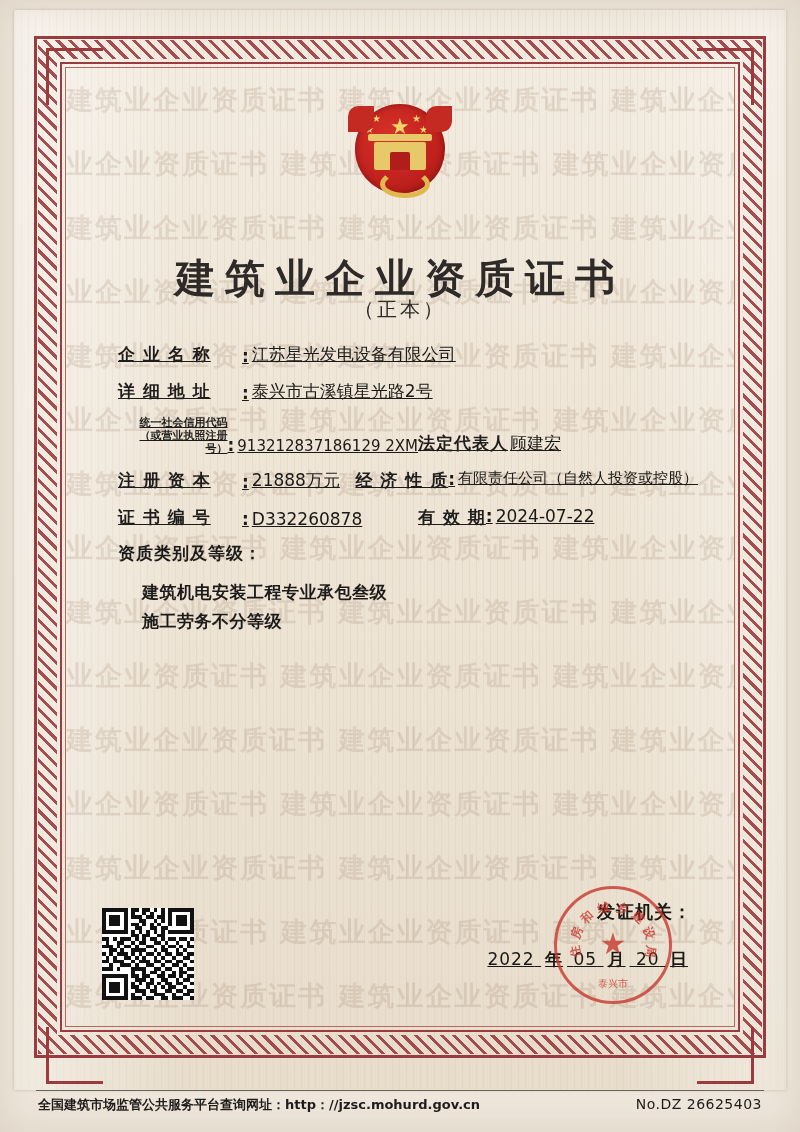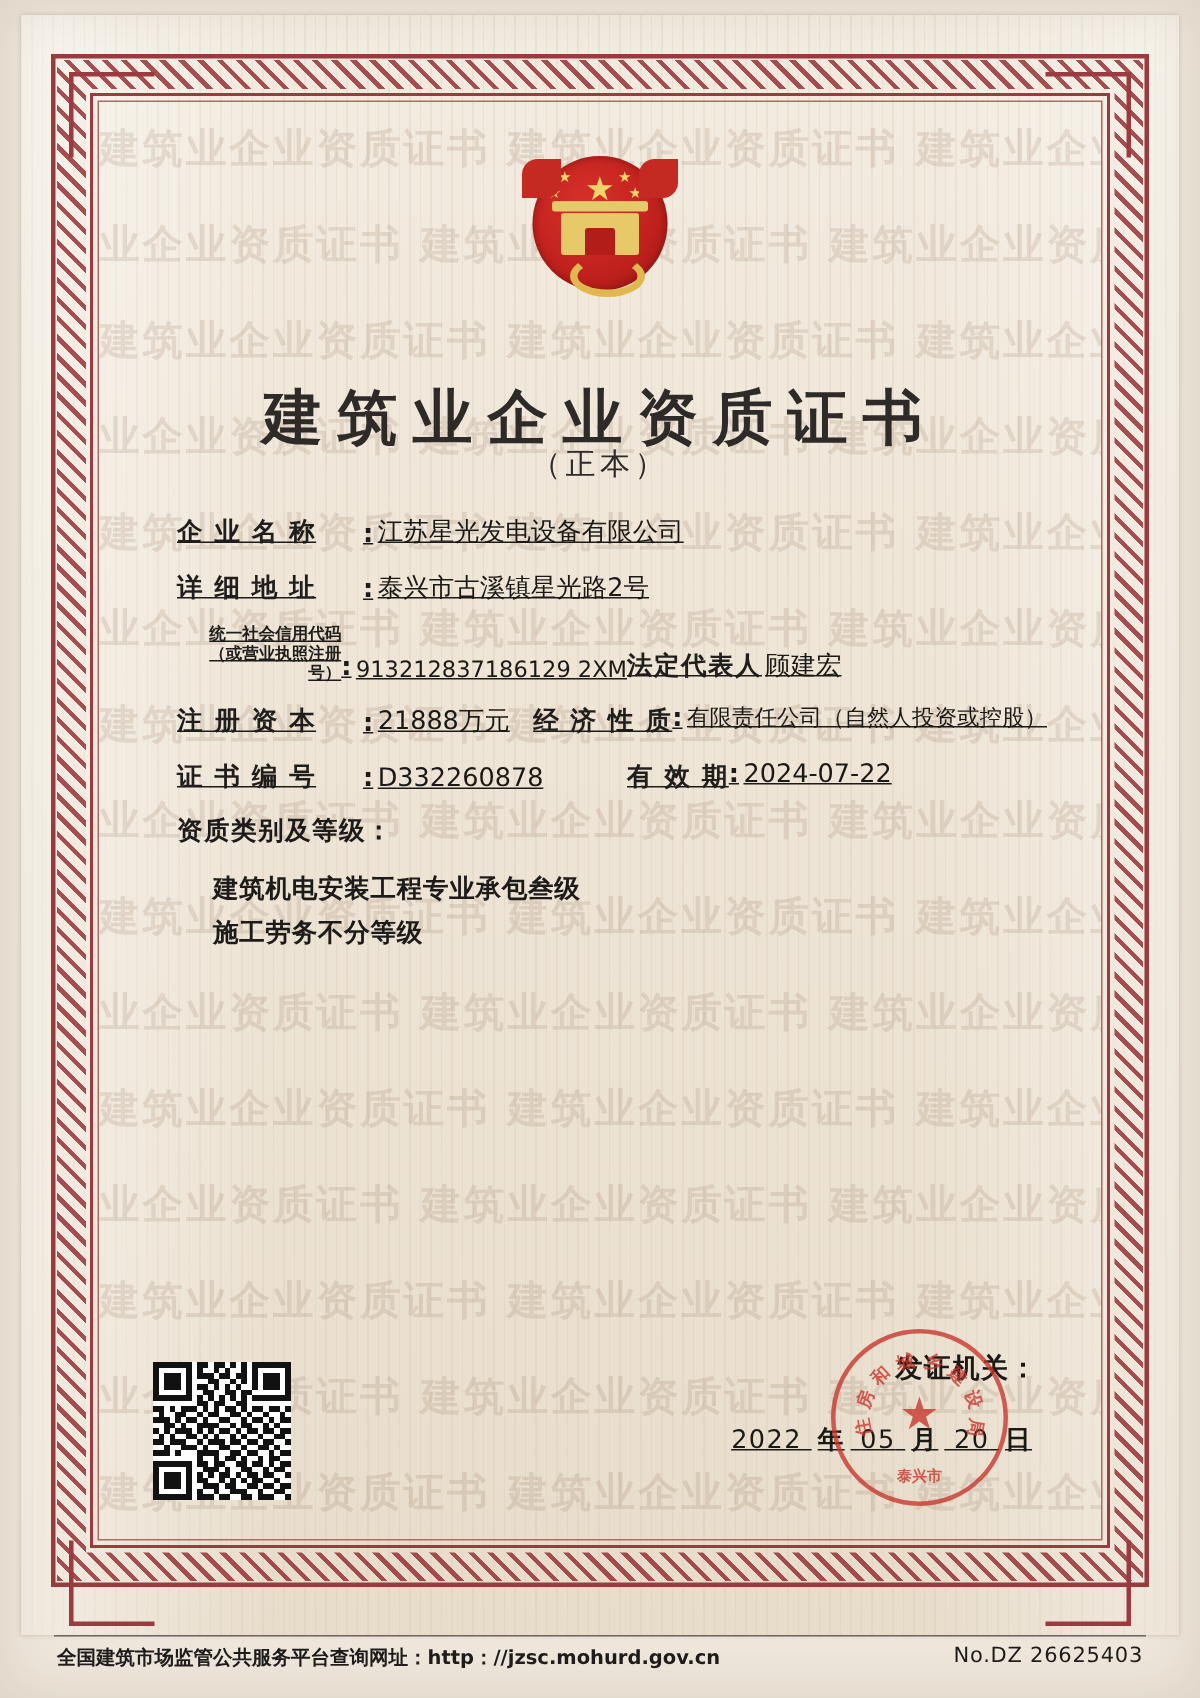--- a/index.html
+++ b/index.html
@@ -378,21 +378,21 @@
     transform-origin: 0 44px;
     white-space: nowrap;
   }
   .seal .seal-bottom {
     position: absolute;
     left: 0;
     bottom: 10px;
     width: 112px;
     text-align: center;
     font-size: 10px;
-    font-weight: bold;
+    font-weight: normal;
   }
 
   
   .footer {
     position: absolute;
     left: 0;
     bottom: 14px;
     width: 800px;
     height: 28px;
     z-index: 7;

